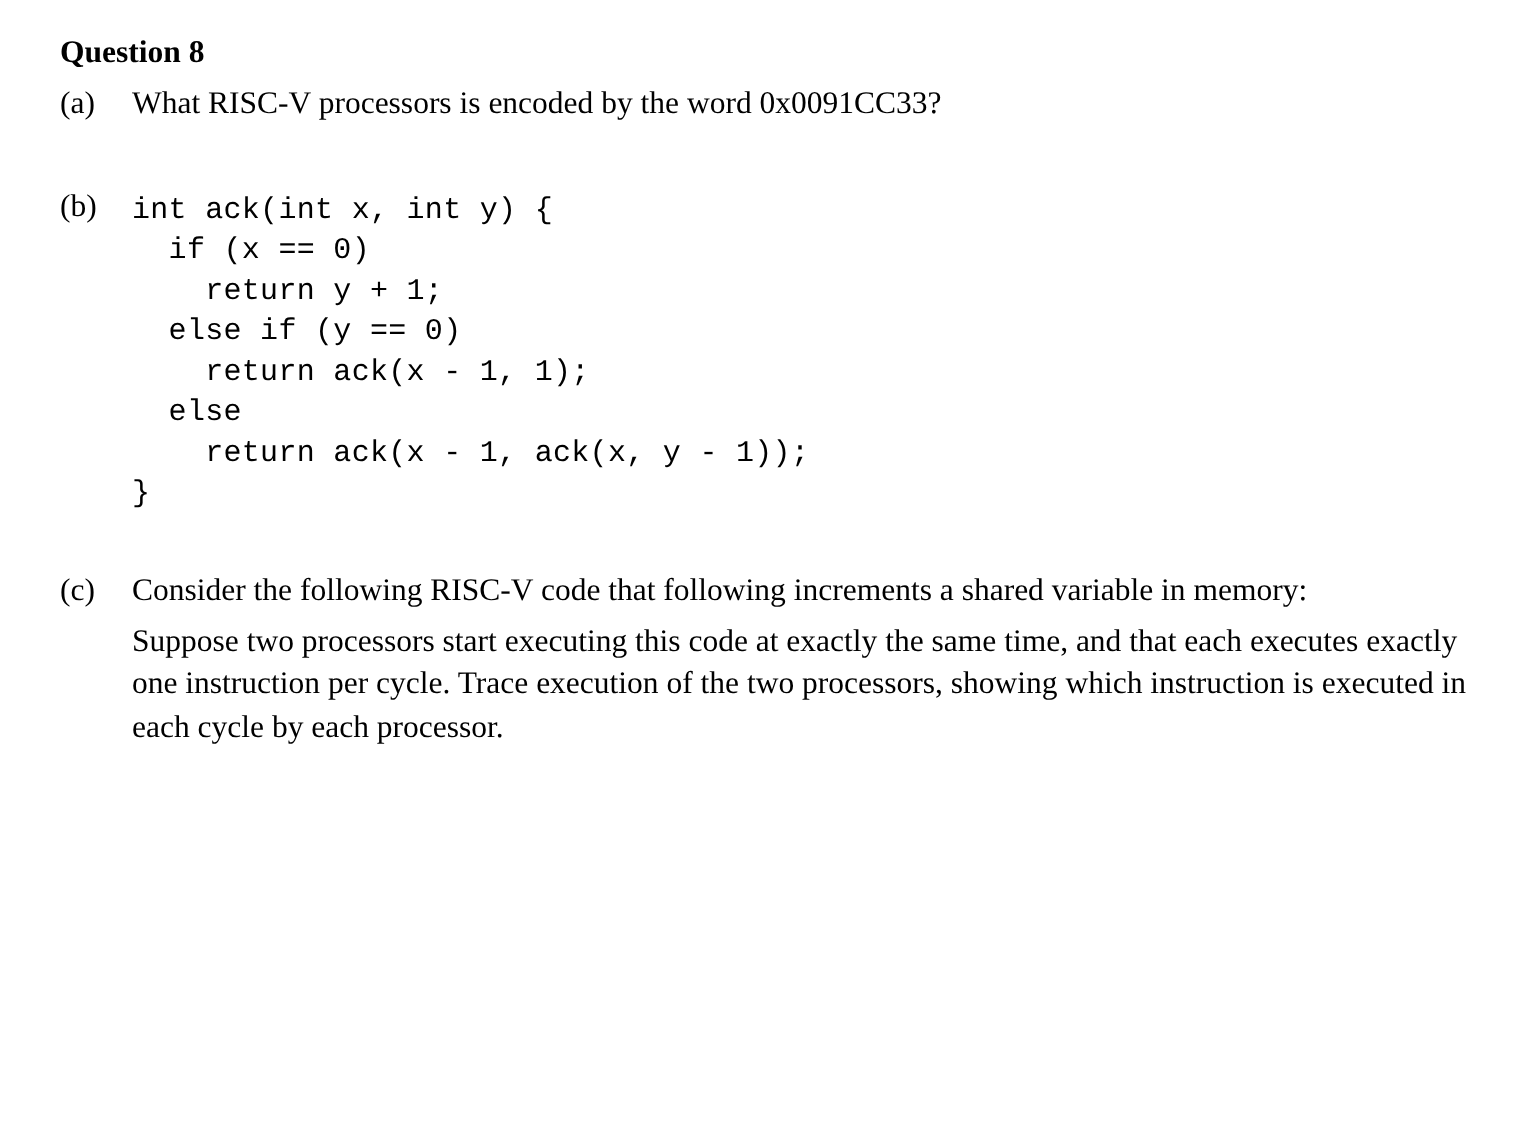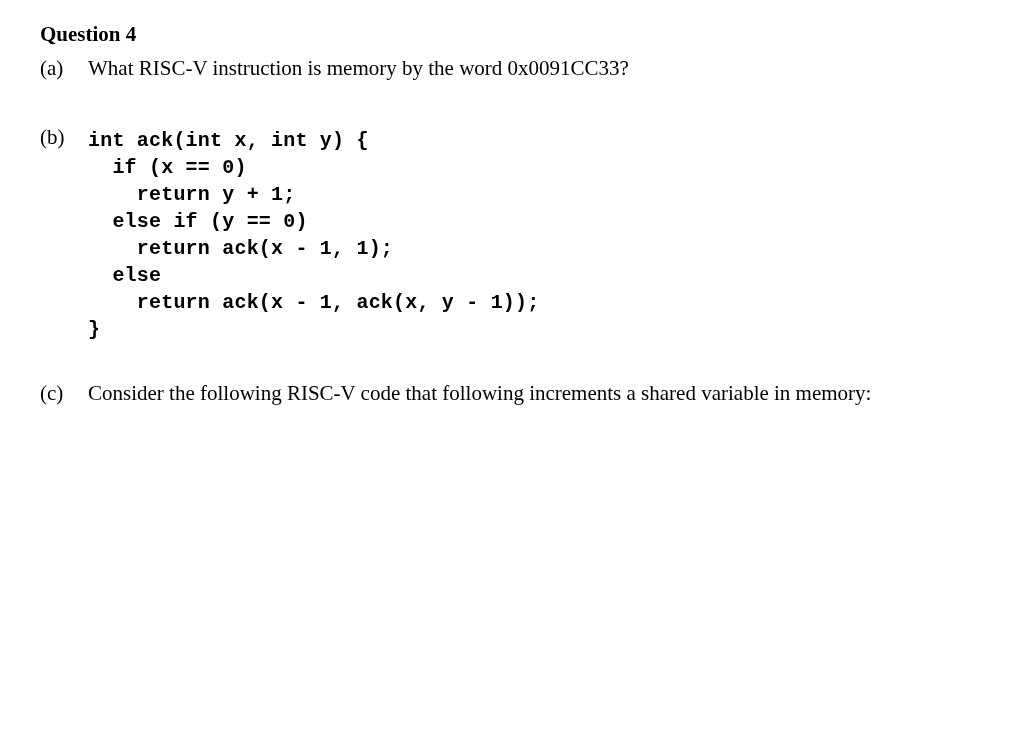--- a/index.html
+++ b/index.html
@@ -35,35 +35,34 @@
     .part-text {
       margin-bottom: 4px;
     }
     .code {
       font-family: "Courier New", Courier, monospace;
       white-space: pre;
       font-size: 20px;
       line-height: 1.35;
       margin-top: 4px;
       letter-spacing: 0.2px;
-      font-weight: bold;
     }
     .after-code {
       margin-top: 6px;
     }
   </style>
 </head>
 <body>
 
-<div class="question-title">Question 4</div>
+<div class="question-title">Question 8</div>
 
 <div class="part">
   <div class="part-label">(a)</div>
   <div class="part-body">
-    <div class="part-text">What RISC-V instruction is memory by the word 0x0091CC33?</div>
+    <div class="part-text">What RISC-V processors is encoded by the word 0x0091CC33?</div>
   </div>
 </div>
 
 <div class="part">
   <div class="part-label">(b)</div>
   <div class="part-body">
     <div class="code">int ack(int x, int y) {
   if (x == 0)
     return y + 1;
   else if (y == 0)
@@ -71,14 +70,15 @@
   else
     return ack(x - 1, ack(x, y - 1));
 }</div>
   </div>
 </div>
 
 <div class="part">
   <div class="part-label">(c)</div>
   <div class="part-body">
     <div class="part-text">Consider the following RISC-V code that following increments a shared variable in memory:</div>
+    <div class="part-text after-code">Suppose two processors start executing this code at exactly the same time, and that each executes exactly one instruction per cycle. Trace execution of the two processors, showing which instruction is executed in each cycle by each processor.</div>
   </div>
 </div>
 
 </body></html>

